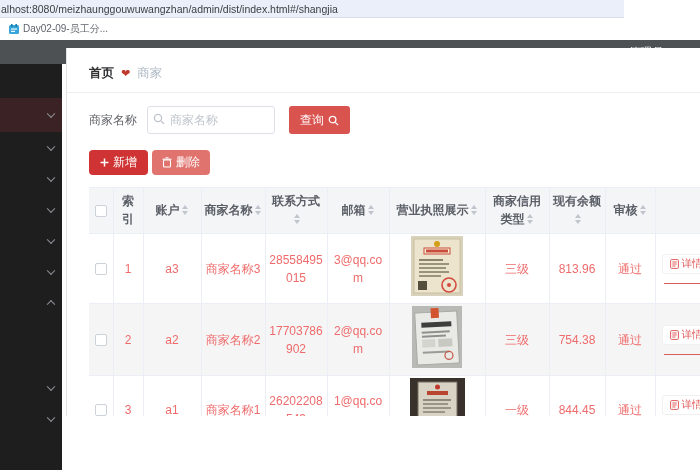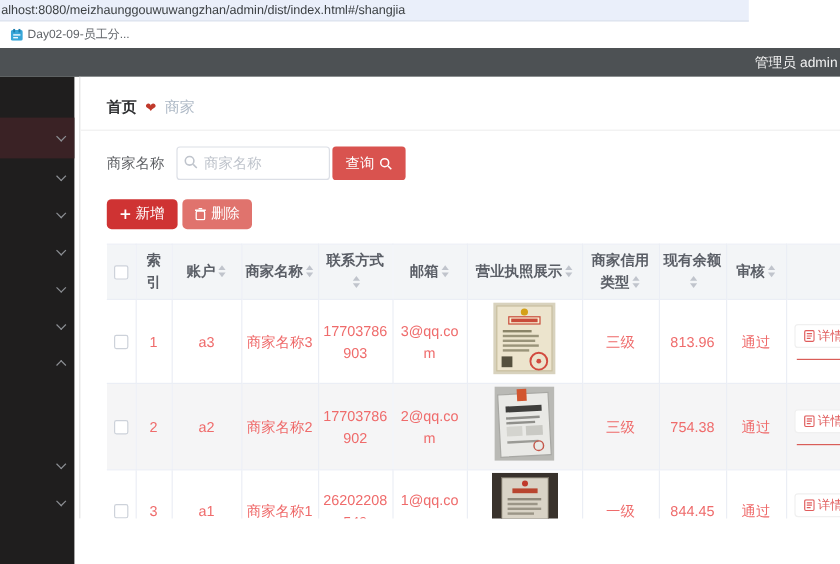--- a/index.html
+++ b/index.html
@@ -25,39 +25,39 @@
   
   .sidebar { position:absolute; left:0; top:64px; width:62px; height:406px; background:#1f1e1e; }
   .side-item { position:relative; width:62px; }
   .side-item.active { background:#3a2225; }
   .chev { position:absolute; right:8px; top:50%; width:6px; height:6px;
     border-right:1.4px solid #8d9095; border-bottom:1.4px solid #8d9095; }
   .chev.down { transform:translateY(-70%) rotate(45deg); }
   .chev.up { transform:translateY(-30%) rotate(-135deg); }
 
   
-  .content { position:absolute; left:66px; top:64px; width:634px; height:368px; background:#fff;
+  .content { position:absolute; left:66px; top:48px; width:634px; height:368px; background:#fff;
     border-left:1px solid #e3e3e3; overflow:hidden; }
 
   .breadcrumb { display:flex; align-items:center; gap:7px; padding:17px 0 10px 22px;
     border-bottom:1px solid #efefef; }
   .breadcrumb .home { font-size:12.5px; color:#303133; font-weight:bold; }
   .breadcrumb .heart { font-size:11px; color:#c0392b; }
   .breadcrumb .cur { font-size:12.5px; color:#aeb9c6; }
 
   .search-row { display:flex; align-items:center; margin:13px 0 0 22px; height:28px; }
   .search-label { font-size:12px; color:#606266; margin-right:10px; }
   .search-box { position:relative; width:128px; height:28px; }
   .search-box input { width:128px; height:28px; border:1px solid #dcdfe6; border-radius:3px;
     padding:0 6px 0 22px; font-size:12px; color:#606266; outline:none; }
   .search-box input::placeholder { color:#bfc4cc; }
   .search-box .mag { position:absolute; left:6px; top:7px; }
   .btn { display:inline-flex; align-items:center; justify-content:center; gap:4px;
     border:none; border-radius:3px; color:#fff; cursor:pointer; }
-  .btn-query { background:#d9534f; height:28px; padding:0 11px; font-size:12px; margin-left:2px; }
+  .btn-query { background:#d9534f; height:28px; padding:0 11px; font-size:12px; margin-left:14px; }
   .toolbar { display:flex; align-items:center; margin:16px 0 0 22px; gap:4px; }
   .btn-add { background:#cf3333; height:25px; padding:0 11px; font-size:12px; border-radius:4px; }
   .btn-del { background:#e0736d; height:25px; padding:0 10px; font-size:12px; border-radius:4px; }
 
   
   table.grid { border-collapse:collapse; table-layout:fixed; margin:12px 0 0 22px; width:658px; }
   .grid th, .grid td { border-right:1px solid #ebeef5; border-bottom:1px solid #ebeef5;
     text-align:center; vertical-align:middle; overflow:hidden; }
   .grid thead th { background:#f3f5f7; height:46px; font-size:12px; color:#5a5e66;
     font-weight:bold; line-height:1.45; padding:2px 3px; border-top:1px solid #ebeef5; }
@@ -209,21 +209,21 @@
           <th><span>审核</span><span class="sortc"><i class="u"></i><i class="d"></i></span></th>
           <th></th>
         </tr>
       </thead>
       <tbody>
         <tr>
           <td><span class="cb"></span></td>
           <td>1</td>
           <td>a3</td>
           <td>商家名称3</td>
-          <td class="cell-break">17703786903</td>
+          <td class="cell-break">28558495015</td>
           <td class="cell-break">3@qq.com</td>
           <td>
             <svg class="lic" width="52" height="60" viewBox="0 0 52 60">
               <rect x="0" y="0" width="52" height="60" fill="#d8d2bd"></rect>
               <rect x="3" y="3" width="46" height="54" fill="#ece4cd" stroke="#c9bf9f" stroke-width="1"></rect>
               <circle cx="26" cy="8" r="3" fill="#d4a017"></circle>
               <rect x="13" y="12" width="26" height="6" fill="#f7eed2" stroke="#c94b3a" stroke-width="1"></rect>
               <rect x="15" y="13.5" width="22" height="3" fill="#c94b3a"></rect>
               <rect x="8" y="23" width="24" height="2" fill="#8a8468"></rect>
               <rect x="8" y="27" width="30" height="2" fill="#9a947a"></rect>

